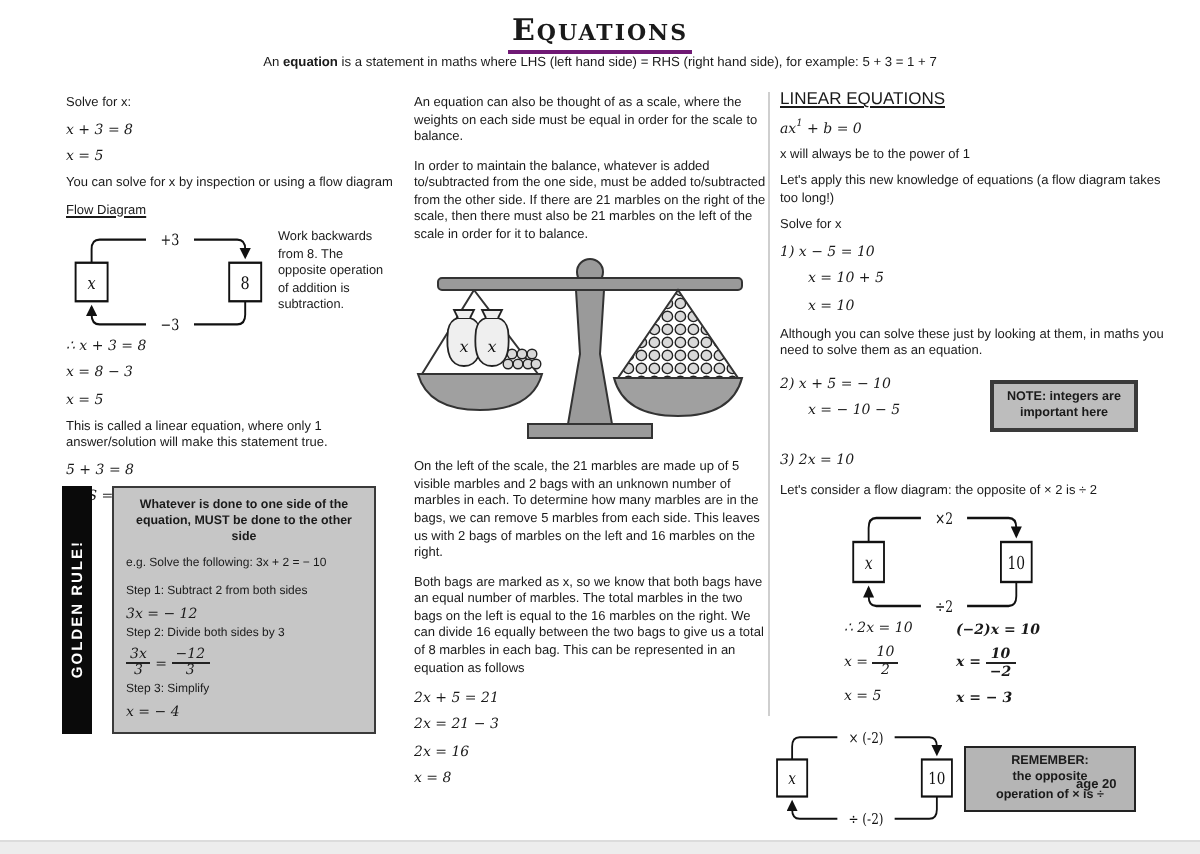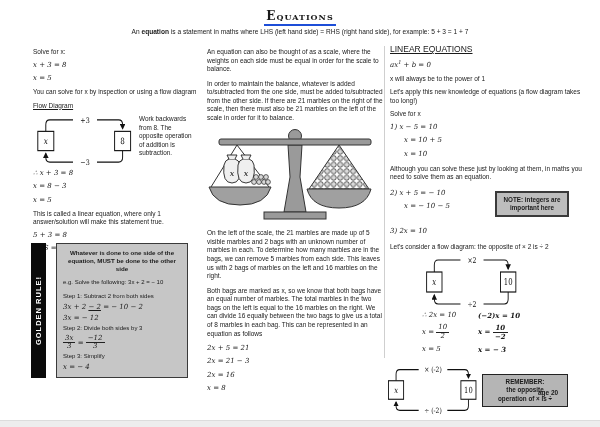--- a/index.html
+++ b/index.html
@@ -1,22 +1,22 @@
 <!DOCTYPE html>
 <html><head>
 <meta charset="utf-8">
 <style>
   html,body { margin:0; padding:0; background:#fff; }
   body { font-family:"Liberation Sans", sans-serif; color:#1a1a1a; }
   .page { position:relative; width:600px; height:427px; background:#ffffff; overflow:hidden; }
 
   .title-wrap { position:absolute; top:6px; left:0; width:600px; text-align:center; }
   .doc-title { display:inline-block; font-family:"DejaVu Serif", serif; font-weight:bold;
-               font-size:12px; font-variant:small-caps; letter-spacing:1px;
-               border-bottom:2px solid #1d4ed8; padding:0 2px 1px; }
+               font-size:15px; font-variant:small-caps; letter-spacing:1px;
+               border-bottom:2px solid #701a75; padding:0 2px 1px; }
   .intro { position:absolute; top:28px; left:0; width:600px; text-align:center; font-size:6.6px; }
   .intro b { font-weight:bold; }
 
   .col { position:absolute; font-size:6.5px; line-height:1.32; }
   .col-left   { left:33px;  top:48px; width:164px; }
   .col-mid    { left:207px; top:48px; width:176px; }
   .col-right  { left:390px; top:44px; width:196px; }
 
   .math { font-family:"DejaVu Serif", serif; font-style:italic; font-size:7px; }
   .eqline { margin-top:4px; }
@@ -106,21 +106,20 @@
   </div>
 
   <div class="golden">
     <div class="golden-strip">
       <span>GOLDEN RULE!</span>
     </div>
     <div class="golden-box">
       <div class="golden-head">Whatever is done to one side of the equation, MUST be done to the other side</div>
       <div class="mt6">e.g. Solve the following: 3x + 2 = − 10</div>
       <div class="mt6">Step 1: Subtract 2 from both sides</div>
-      <div class="math mt2"><span>3x + 2 </span><span class="u">− 2</span><span> = − 10 − 2</span></div>
       <div class="math mt2">3x = − 12</div>
       <div class="mt2">Step 2: Divide both sides by 3</div>
       <div class="math mt2">
         <span class="frac"><span class="num">3x</span><span class="den">3</span></span>
         <span>=</span>
         <span class="frac"><span class="num">−12</span><span class="den">3</span></span>
       </div>
       <div class="mt2">Step 3: Simplify</div>
       <div class="math mt2">x = − 4</div>
     </div>

